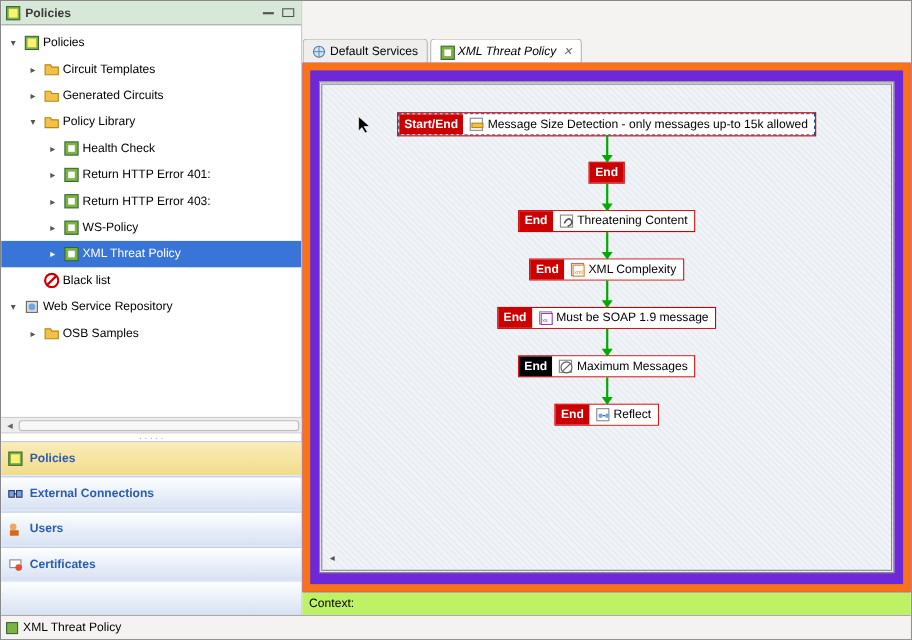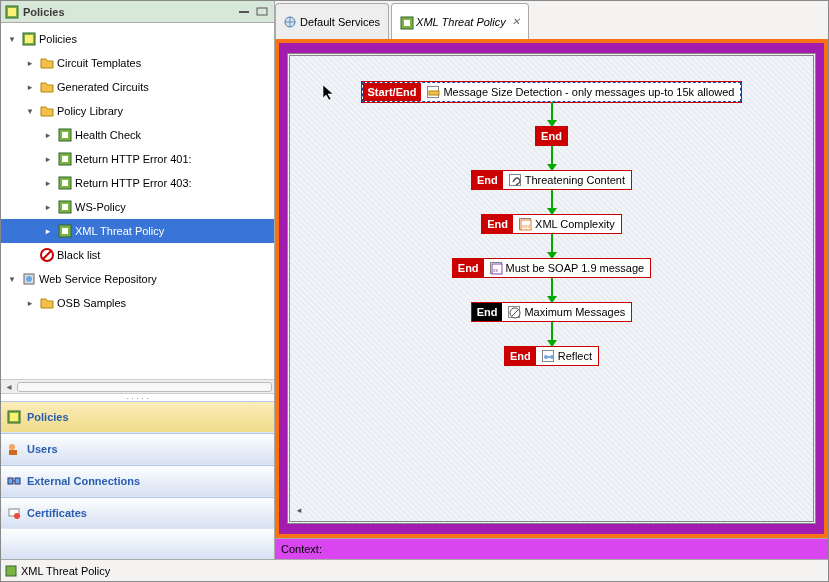--- a/index.html
+++ b/index.html
@@ -22,36 +22,36 @@
   .cat-row { display: flex; align-items: center; height: 32px; padding: 0 6px; border-top: 1px solid #b5c7e8; border-bottom: 1px solid #dbe6f7; }
   .cat-row.services { background: linear-gradient(#fdffff, #e8eef7); color: #2a5db0; font-weight: bold; }
   .cat-row.policies { background: linear-gradient(#fbecb9, #f1dc8a); color: #2a5db0; font-weight: bold; }
   .cat-row.ext { background: linear-gradient(#fdffff, #d7e1f3); color: #2a5db0; font-weight: bold; }
   .cat-row.users { background: linear-gradient(#fdffff, #d7e1f3); color: #2a5db0; font-weight: bold; }
   .cat-row.certs { background: linear-gradient(#fdffff, #d7e1f3); color: #2a5db0; font-weight: bold; }
   .cat-blank { height: 30px; background: linear-gradient(#fdffff, #d7e1f3); }
   .cat-icon { width: 14px; height: 14px; margin-right: 6px; }
   .right-panel { flex: 1; display: flex; flex-direction: column; background: #f4f3f2; }
   .tab-bar { display: flex; background: #f4f3f2; padding-top: 2px; }
-  .tab { display: flex; align-items: center; padding: 3px 8px; border: 1px solid #aaa; border-bottom: none; border-radius: 4px 4px 0 0; margin-right: 2px; background: #eee; height: 36px; }
+  .tab { display: flex; align-items: center; padding: 3px 8px; border: 1px solid #aaa; border-bottom: none; border-radius: 4px 4px 0 0; margin-right: 2px; background: #eee; height: 22px; margin-top: 32px; }
   .tab.active { background: #fff; font-style: italic; }
   .tab .tab-icon { width: 12px; height: 12px; margin-right: 4px; }
   .tab .close { margin-left: 6px; color: #666; font-size: 10px; }
-  .canvas { flex: 1; background: #a21caf; border: 4px solid #f97316; position: relative; overflow: hidden; }
+  .canvas { flex: 1; background: #6d28d9; border: 7px solid #f97316; position: relative; overflow: hidden; }
   .diagram { position: absolute; inset: 10px 8px 10px 8px; border: 3px double #888; background: repeating-linear-gradient(45deg, #f1f4f8 0 2px, #e9ecf1 2px 4px); }
   .flow { position: absolute; left: 0; right: 0; top: 26px; bottom: 10px; display: flex; flex-direction: column; align-items: center; }
   .node { border: 1px solid #c00; display: flex; align-items: stretch; background: #fff; margin: 0; }
   .node .tag { background: #c00; color: #fff; font-weight: bold; padding: 3px 5px; display: flex; align-items: center; font-size: 11px; }
   .node .tag.black { background: #000; }
   .node .body { display: flex; align-items: center; padding: 3px 6px; background: #fff; }
   .node-icon { width: 12px; height: 12px; margin-right: 4px; display: inline-block; border: 1px solid #888; }
   .arrow { width: 2px; height: 24px; background: #0a0; position: relative; }
   .arrow::after { content: ''; position: absolute; bottom: -1px; left: -4px; width: 0; height: 0; border-left: 5px solid transparent; border-right: 5px solid transparent; border-top: 7px solid #0a0; }
   .scroll-left { position: absolute; left: 2px; bottom: 2px; width: 14px; height: 14px; font-size: 9px; text-align: center; color: #555; }
-  .context-bar { display: flex; align-items: center; padding: 4px 6px; border-top: 1px solid #aaa; background: #d946ef; gap: 34px; }
+  .context-bar { display: flex; align-items: center; padding: 4px 6px; border-top: 1px solid #aaa; background: #bef264; gap: 34px; }
   .context-label { margin-right: 6px; }
   .context-select { border: 1px solid #999; background: #fff; padding: 2px 4px; display: flex; align-items: center; min-width: 130px; border-radius: 3px; }
   .context-select .spin { margin-left: auto; display: flex; flex-direction: column; font-size: 7px; line-height: 6px; color: #444; }
   .status-bar { height: 22px; border-top: 1px solid #aaa; background: #f4f3f2; display: flex; align-items: center; padding: 0 4px; }
   .status-icon { width: 12px; height: 12px; margin-right: 4px; }
   svg { display: block; }
   .cursor-arrow { position: absolute; width: 14px; height: 18px; pointer-events: none; }
   .node.first { border: 1px dashed #1a4ba8; outline: 1px solid #c00; }
   .hscroll-bot { height: 14px; border-top: 1px solid #ccc; background: #eee; display:flex; align-items:center; }
   .hscroll-chevron { width: 16px; text-align:center; color:#666; font-size:10px; }
@@ -211,38 +211,38 @@
     <div class="category-list" id="cat-list">
         <div class="cat-row policies">
           <span class="cat-icon">
             <svg width="14" height="14">
               <rect x="1" y="1" width="12" height="12" fill="#7cb342" stroke="#336633"></rect>
               <rect x="3" y="3" width="8" height="8" fill="#fff176"></rect>
             </svg>
           </span>
           <span>Policies</span>
         </div>
-        <div class="cat-row users">
-          <span class="cat-icon">
-            <svg width="14" height="14">
-              <circle cx="5" cy="5" r="3" fill="#f4a460"></circle>
-              <rect x="2" y="8" width="8" height="5" fill="#d2691e"></rect>
-            </svg>
-          </span>
-          <span>Users</span>
-        </div>
         <div class="cat-row ext">
           <span class="cat-icon">
             <svg width="14" height="14">
               <rect x="1" y="4" width="5" height="6" fill="#6aa9e9" stroke="#336"></rect>
               <rect x="8" y="4" width="5" height="6" fill="#6aa9e9" stroke="#336"></rect>
               <line x1="6" y1="7" x2="8" y2="7" stroke="#336"></line>
             </svg>
           </span>
           <span>External Connections</span>
+        </div>
+        <div class="cat-row users">
+          <span class="cat-icon">
+            <svg width="14" height="14">
+              <circle cx="5" cy="5" r="3" fill="#f4a460"></circle>
+              <rect x="2" y="8" width="8" height="5" fill="#d2691e"></rect>
+            </svg>
+          </span>
+          <span>Users</span>
         </div>
         <div class="cat-row certs">
           <span class="cat-icon">
             <svg width="14" height="14">
               <rect x="2" y="3" width="10" height="7" fill="#fff" stroke="#888"></rect>
               <circle cx="10" cy="10" r="3" fill="#e74c3c"></circle>
             </svg>
           </span>
           <span>Certificates</span>
         </div>

